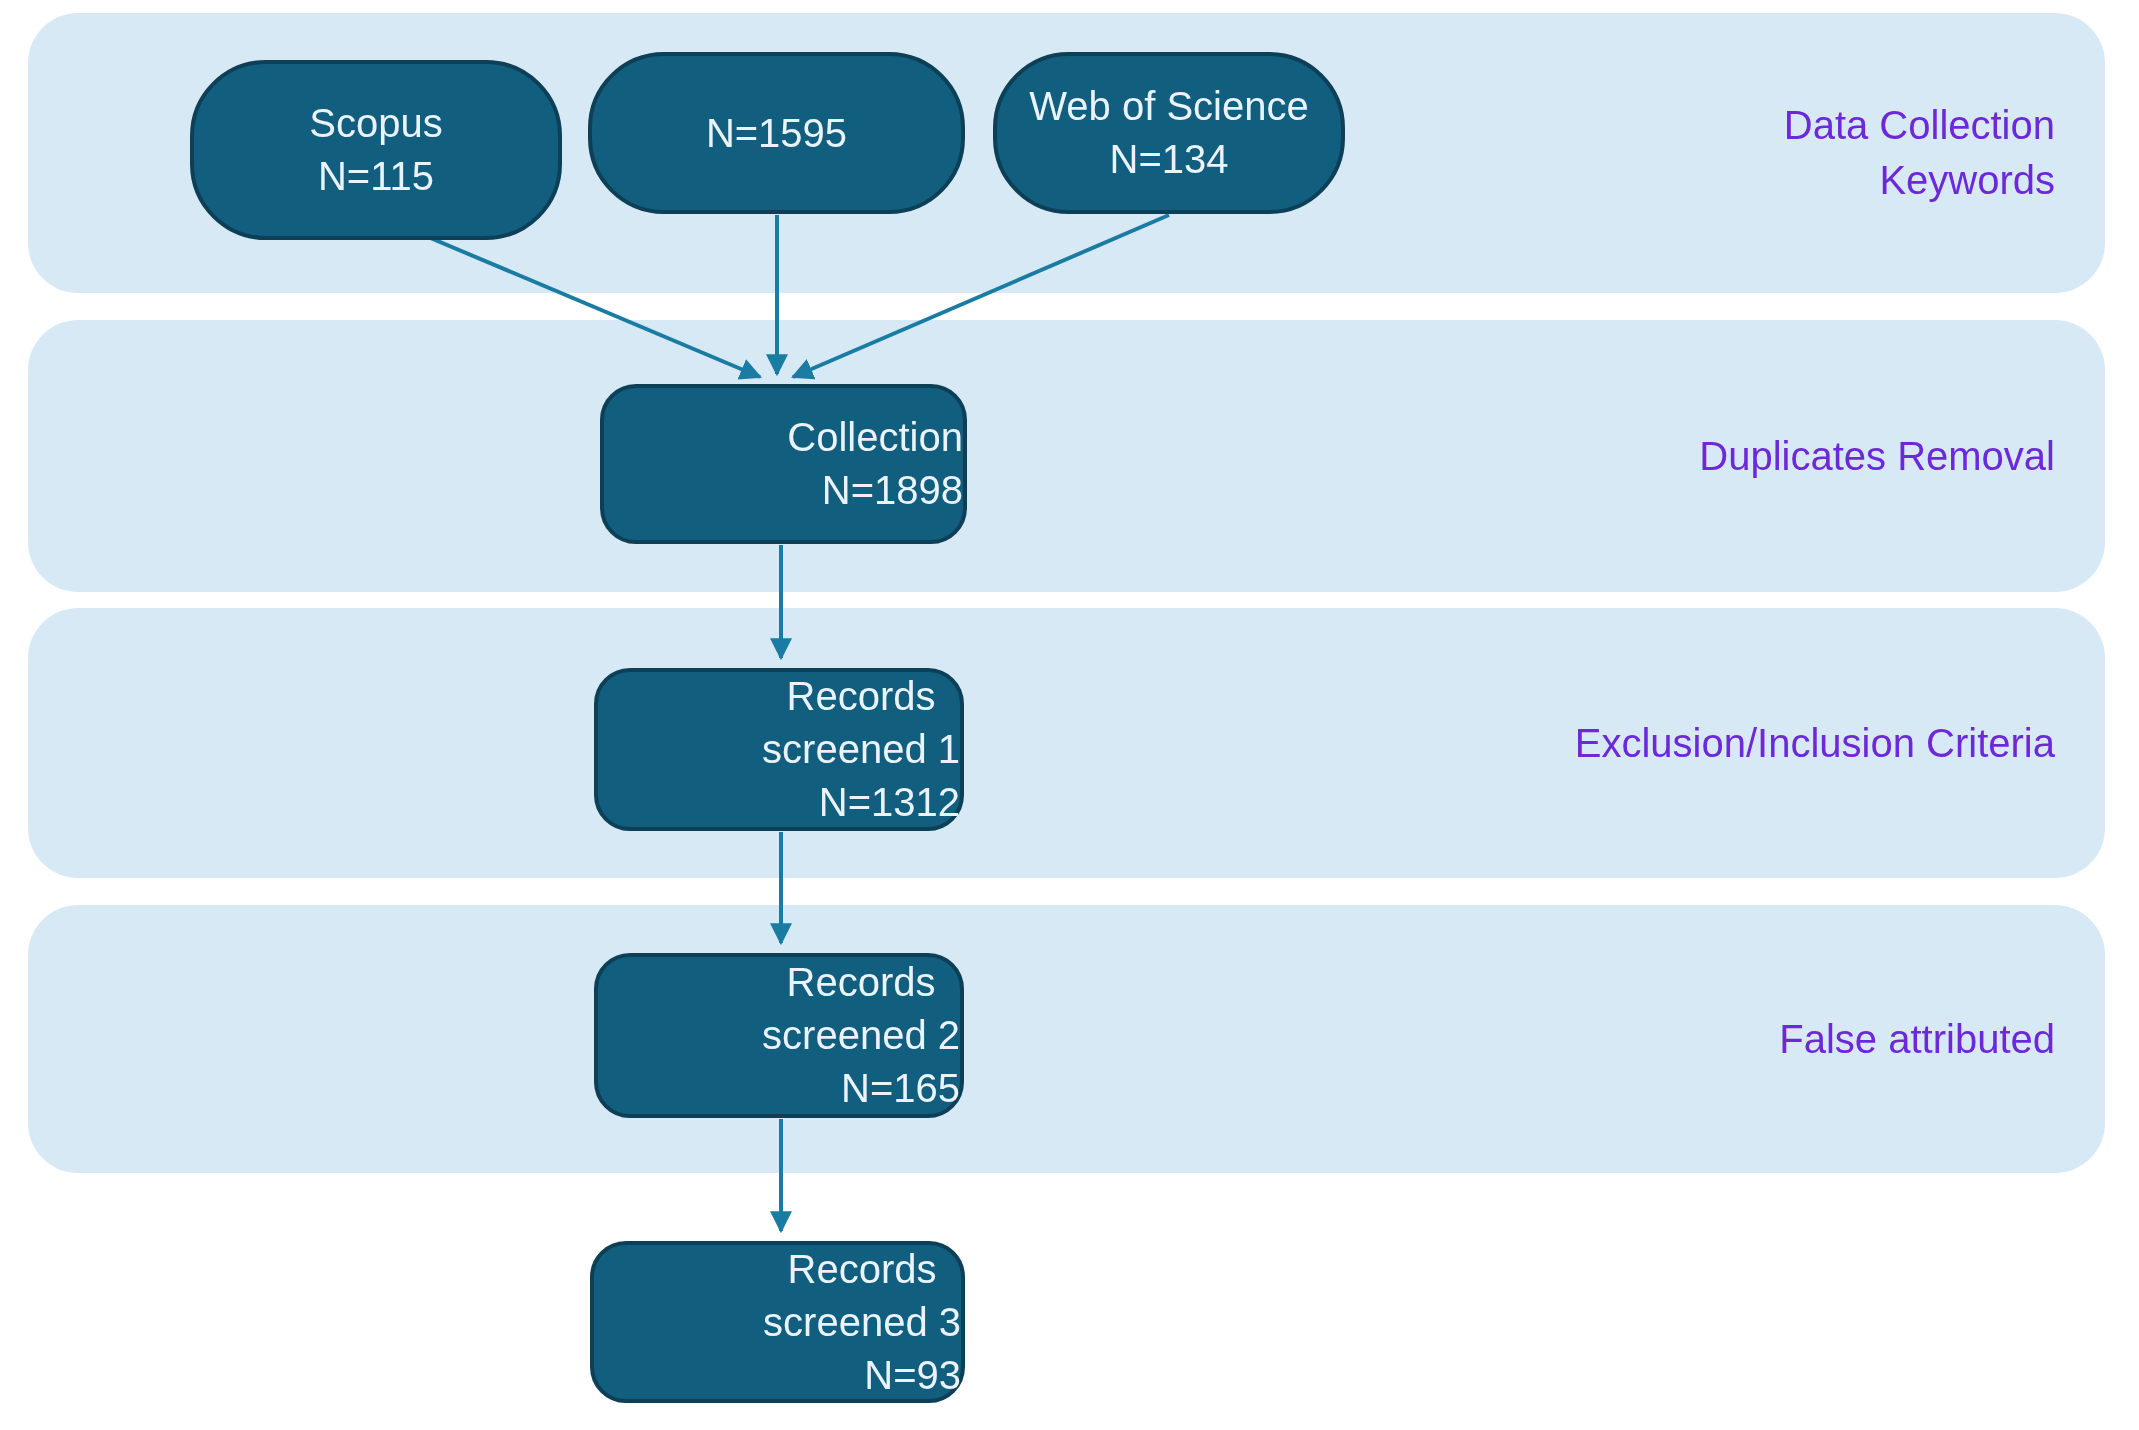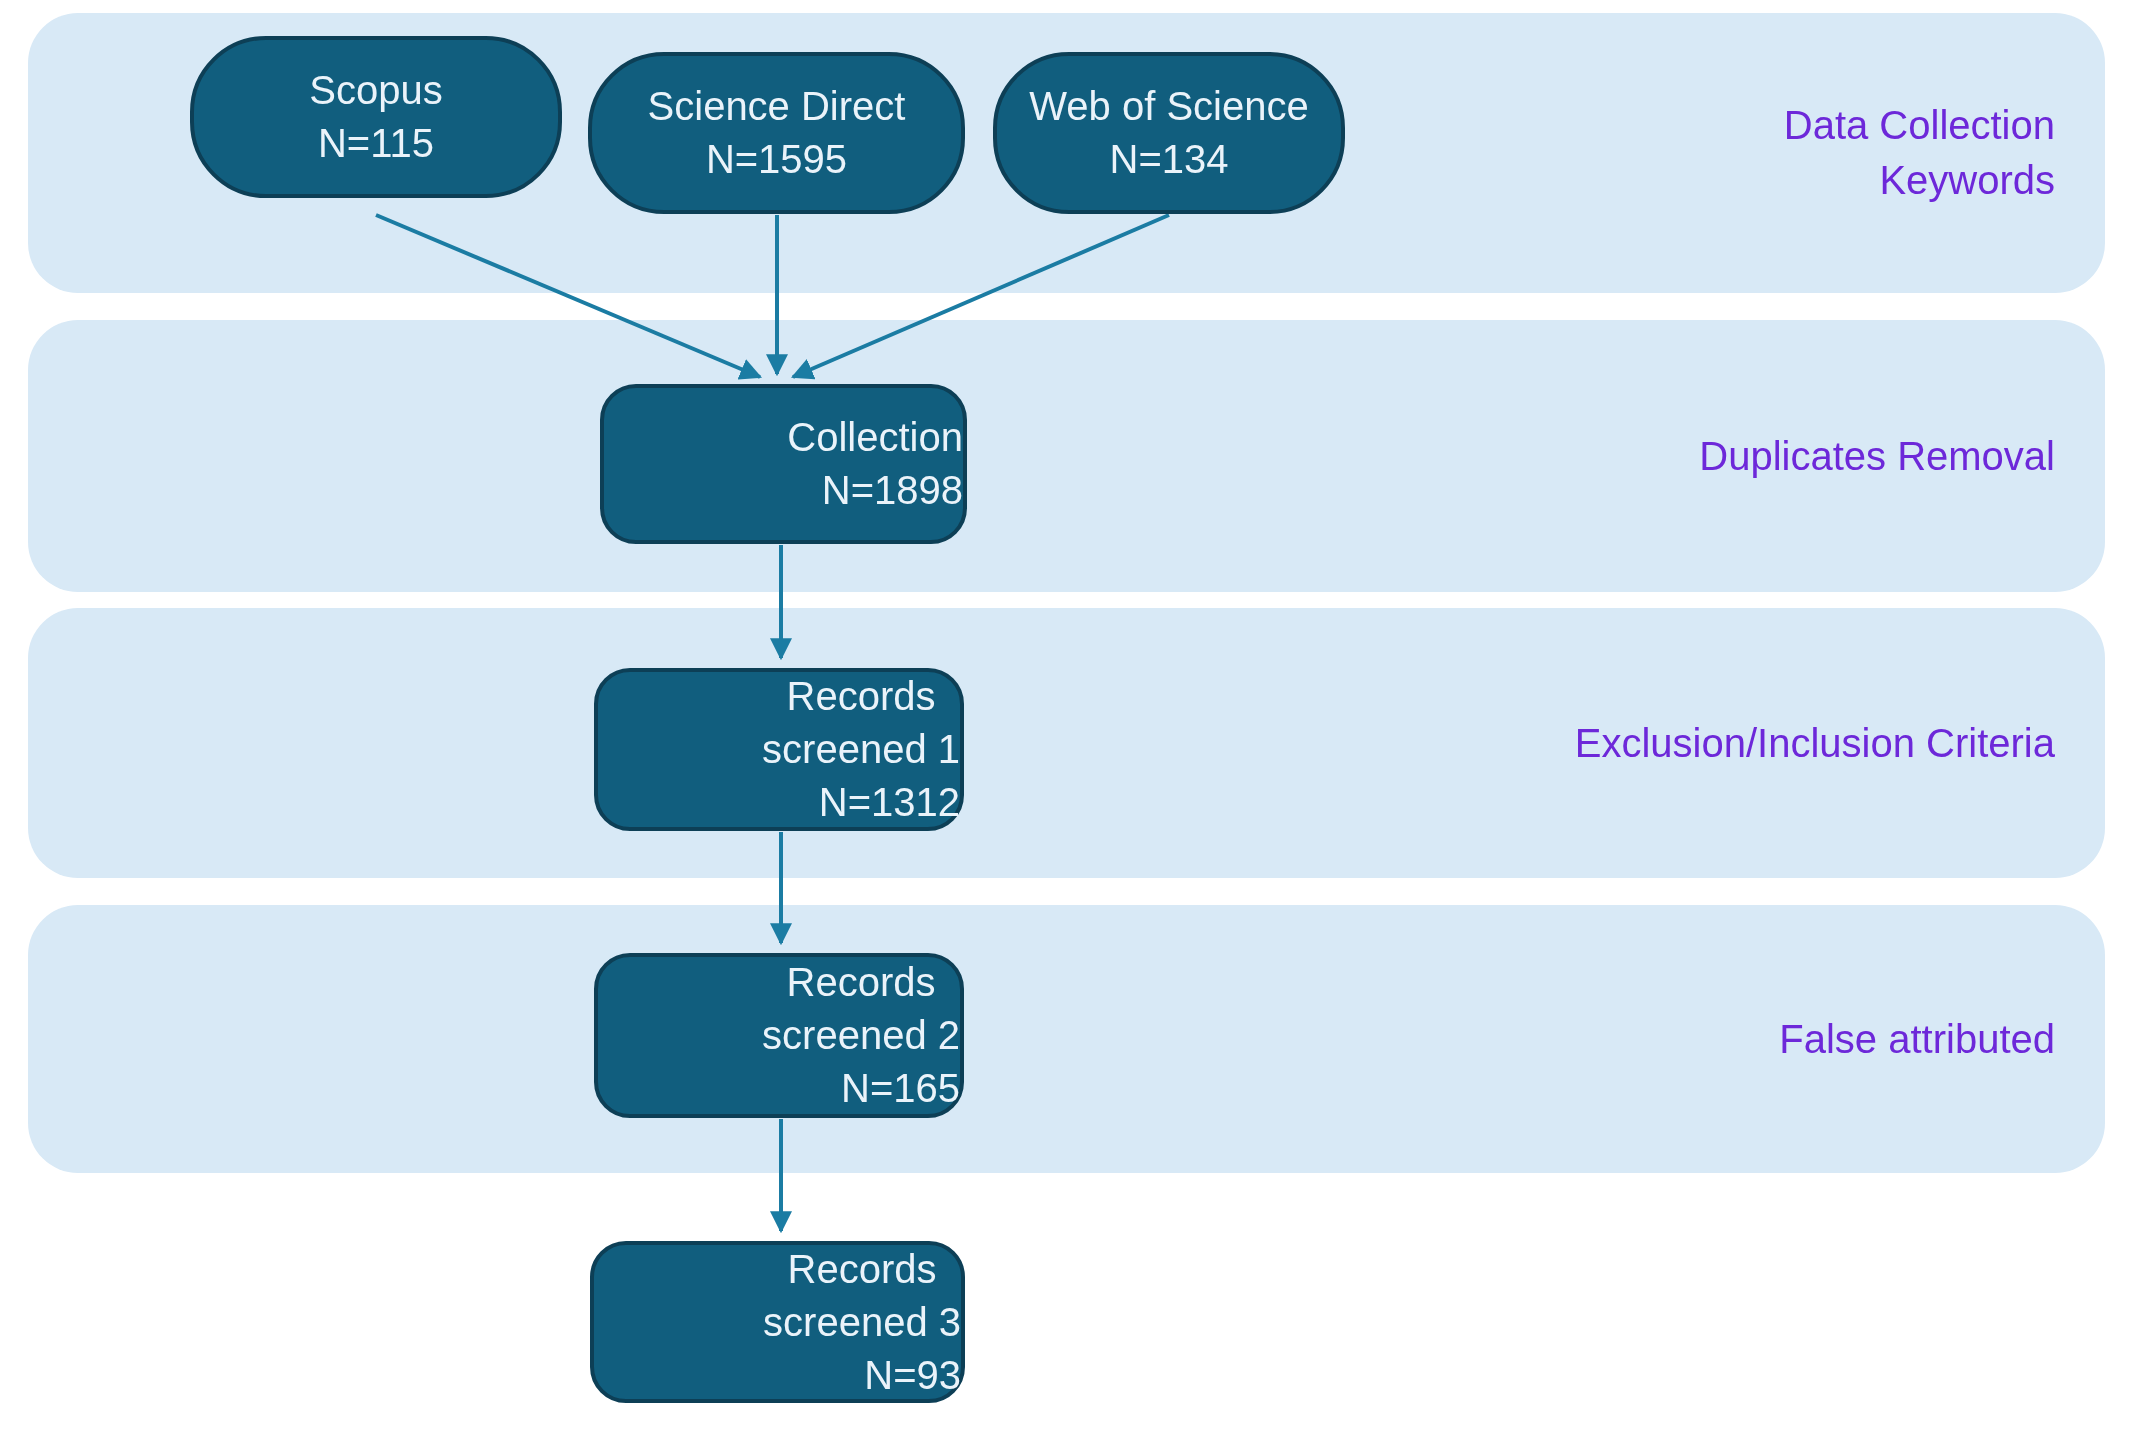--- a/index.html
+++ b/index.html
@@ -55,26 +55,25 @@
   <g stroke="#1b7ca3" stroke-width="4" fill="none">
     <path d="M376,215 L760,377" marker-end="url(#ah)"></path>
     <path d="M777,215 L777,374" marker-end="url(#ah)"></path>
     <path d="M1169,215 L793,377" marker-end="url(#ah)"></path>
     <path d="M781,545 L781,658" marker-end="url(#ah)"></path>
     <path d="M781,832 L781,943" marker-end="url(#ah)"></path>
     <path d="M781,1119 L781,1231" marker-end="url(#ah)"></path>
   </g>
 </svg>
 
-<div class="node pill" style="left:190px;top:36px;width:372px;height:162px;">
+<div class="node pill" style="left:190px;top:60px;width:372px;height:180px;">
   <span>Scopus</span>
   <span>N=115</span>
 </div>
 <div class="node pill" style="left:588px;top:52px;width:377px;height:162px;">
-  <span>Science Direct</span>
   <span>N=1595</span>
 </div>
 <div class="node pill" style="left:993px;top:52px;width:352px;height:162px;">
   <span>Web of Science</span>
   <span>N=134</span>
 </div>
 
 <div class="node rect" style="left:600px;top:384px;width:367px;height:160px;">
   <span>Collection</span>
   <span>N=1898</span>

